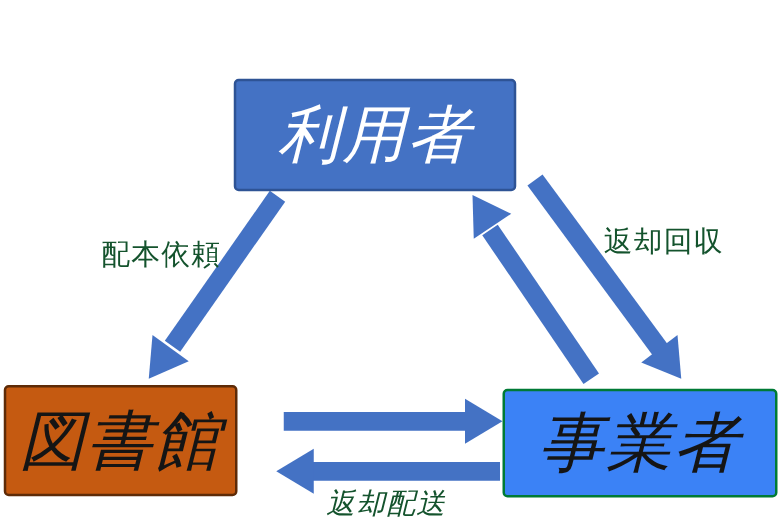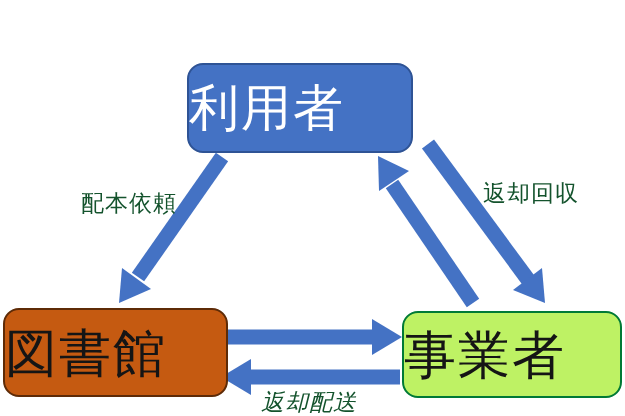--- a/index.html
+++ b/index.html
@@ -6,31 +6,32 @@
   body{
     width:625px;height:416px;
     background:#ffffff;
     font-family:"Liberation Sans","DejaVu Sans",sans-serif;
     position:relative;
     overflow:hidden;
   }
   .stage{position:absolute;left:0;top:0;width:625px;height:416px;}
   .node{
     position:absolute;
-    display:flex;align-items:center;
-    border-radius:16px;
+    display:flex;align-items:center;justify-content:center;
+    border-radius:4px;
     border:2px solid transparent;
     box-sizing:border-box;
     letter-spacing:2px;
     font-size:50px;
     line-height:1;
     white-space:nowrap;
+    font-style:italic;
   }
   .node-user{left:187px;top:63px;width:226px;height:90px;}
-  .node-library{left:3px;top:308px;width:225px;height:89px;font-size:52px;}
+  .node-library{left:3px;top:308px;width:187px;height:89px;font-size:52px;}
   .node-business{left:402px;top:311px;width:220px;height:87px;font-size:52px;}
   .edge-label{
     position:absolute;
     font-size:23px;
     color:#14532d;
     line-height:1.05;
     white-space:nowrap;
     letter-spacing:1px;
   }
   .lbl-haihon{left:81px;top:191px;}
@@ -74,21 +75,21 @@
   </svg>
 
   <div class="node node-user" style="background: rgb(68, 114, 196); border-color: rgb(46, 83, 149); color: rgb(255, 255, 255);">
     <span>利用者</span>
   </div>
 
   <div class="node node-library" style="background: rgb(197, 90, 17); border-color: rgb(94, 43, 7); color: rgb(21, 21, 21);">
     <span>図書館</span>
   </div>
 
-  <div class="node node-business" style="background: #bef264; border-color: rgb(0, 122, 54); color: rgb(21, 21, 21);">
+  <div class="node node-business" style="background: #3b82f6; border-color: rgb(0, 122, 54); color: rgb(21, 21, 21);">
     <span>事業者</span>
   </div>
 
   <div class="edge-label lbl-haihon">配本依頼</div>
   <div class="edge-label lbl-henkyaku-haiso">返却配送</div>
   <div class="edge-label lbl-henkyaku-kaishu">返却回収</div>
 
 </div>
 
 </body></html>

